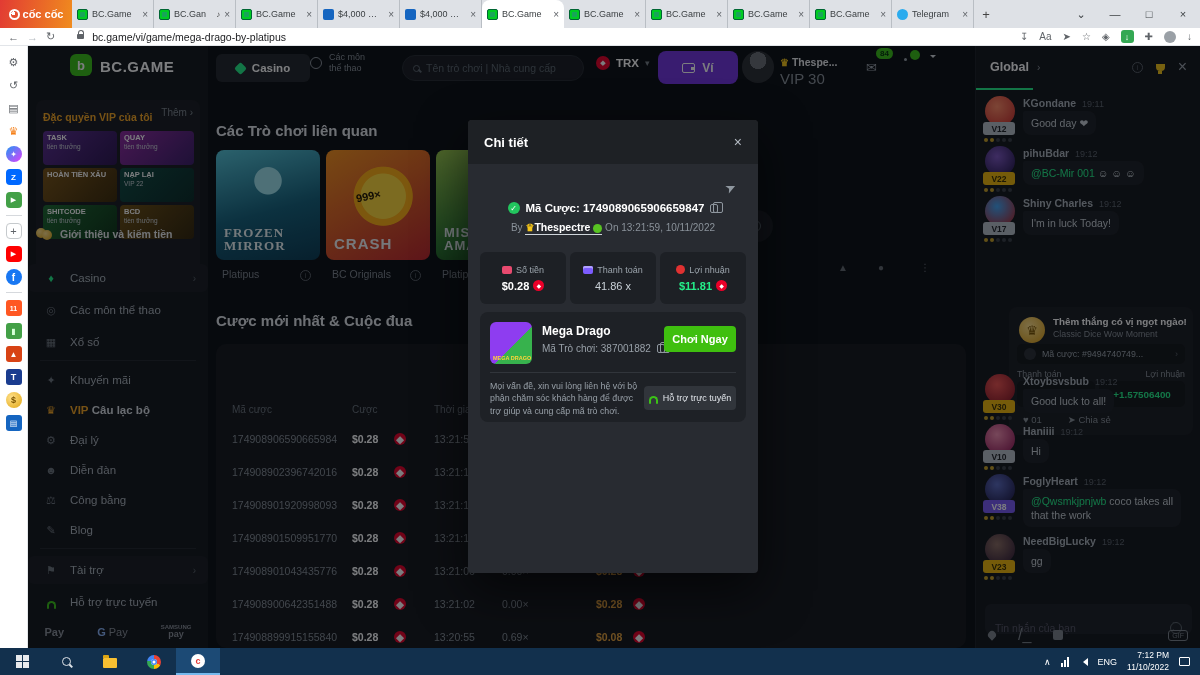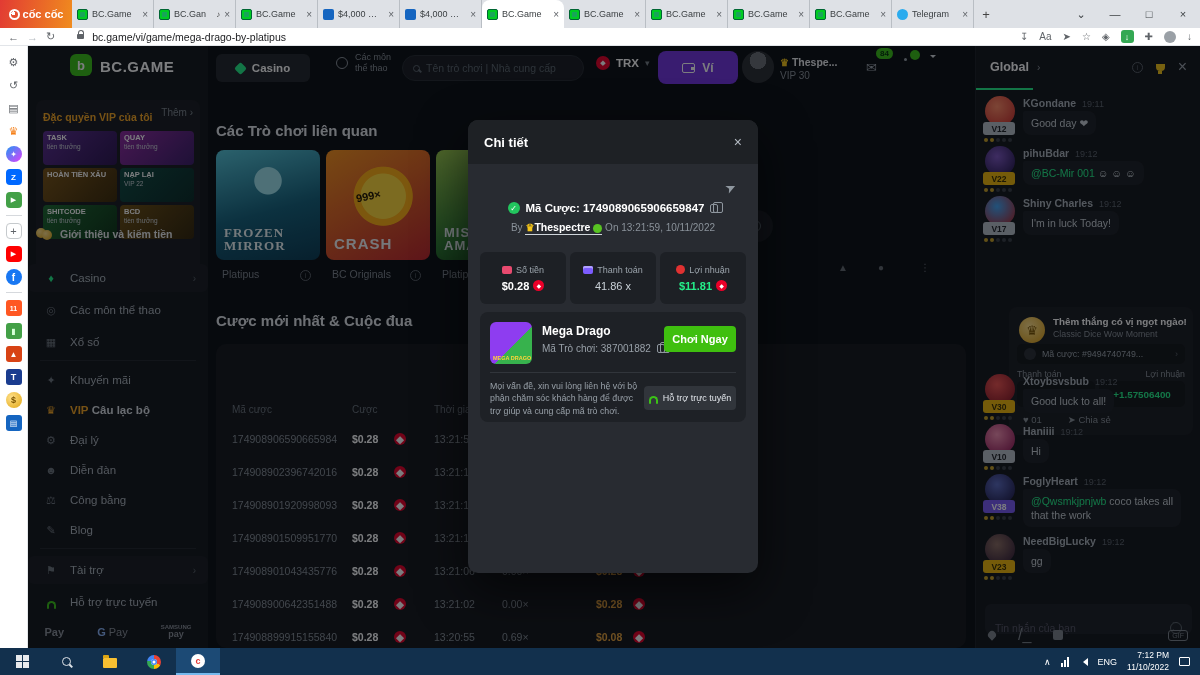--- a/index.html
+++ b/index.html
@@ -80,38 +80,38 @@
 .pay1{font-size:11px;font-weight:bold}
 .pay2{font-size:11px;font-weight:normal}
 .pay3{font-size:6px;line-height:1;text-align:center;font-weight:bold}
 .pay3 .p{font-size:9px;font-weight:bold}
 
 
 .hdr-pill{position:absolute;display:flex;align-items:center;gap:7px}
 .casino-pill{left:188px;top:8px;width:94px;height:28px;background:#23272c;border-radius:6px;justify-content:center}
 .diamond{width:9px;height:9px;background:#24ee89;transform:rotate(45deg);border-radius:2px}
 .casino-pill .t{font-size:11.5px;font-weight:bold;color:#fff}
-.sports-tab{left:308px;top:6px}
+.sports-tab{left:282px;top:6px}
 .sports-tab .ball{width:12px;height:12px;border-radius:50%;border:1.5px solid #8a929a}
 .sports-tab .t{font-size:9px;color:#8a929a;line-height:1.2}
 .search{position:absolute;left:374px;top:9px;width:182px;height:26px;background:#191d22;border:1px solid #262b31;border-radius:13px;display:flex;align-items:center;gap:6px;padding:0 10px}
 .mag{width:7px;height:7px;border:1.5px solid #5c656e;border-radius:50%;position:relative}
 .mag::after{content:"";position:absolute;width:4px;height:1.5px;background:#5c656e;transform:rotate(45deg);right:-3px;bottom:-1px}
 .search .ph{font-size:10.5px;color:#5c656e}
 .cur{position:absolute;left:568px;top:10px;display:flex;align-items:center;gap:6px}
 .trx{width:14px;height:14px;border-radius:50%;background:#eb0029;color:#fff;font-size:7px;display:flex;align-items:center;justify-content:center}
 .cur .t{font-size:11.5px;font-weight:bold;color:#fff}
 .cur .v{color:#777f87;font-size:9px}
 .wallet-btn{position:absolute;left:630px;top:5px;width:80px;height:33px;background:#7335e0;border-radius:8px;display:flex;align-items:center;justify-content:center;gap:7px}
 .wic{width:13px;height:10px;border:1.5px solid #fff;border-radius:2px;position:relative}
 .wic::after{content:"";position:absolute;right:-1px;top:3px;width:4px;height:3px;background:#fff}
 .wallet-btn .t{font-size:12px;font-weight:bold;color:#fff}
 .uav{position:absolute;left:714px;top:5px;width:32px;height:32px;border-radius:50%;background:radial-gradient(circle at 50% 30%,#6b7076 0 30%,#2b2e33 31%)}
 .uname{position:absolute;left:752px;top:10px;font-size:10.5px;font-weight:bold;color:#e8eaed}
-.uvip{position:absolute;left:752px;top:24px;font-size:10px;color:#8a929a}
+.uvip{position:absolute;left:752px;top:24px;font-size:15px;color:#8a929a}
 .hico{position:absolute;top:12px;color:#9aa2aa;font-size:13px}
 .badge99{position:absolute;background:#3bc117;color:#04320a;font-size:8px;font-weight:bold;border-radius:7px;padding:1px 4px}
 .dotb{position:absolute;width:10px;height:10px;border-radius:50%;background:#3bc117}
 .bell{width:11px;height:11px;background:#9aa2aa;border-radius:5px 5px 1px 1px;position:relative}
 .bell::after{content:"";position:absolute;left:3.5px;bottom:-3px;width:3px;height:3px;border-radius:50%;background:#9aa2aa}
 .cbub{width:14px;height:11px;background:#cfd5da;border-radius:3px;position:relative}
 .cbub::after{content:"";position:absolute;left:2px;bottom:-3px;border:3px solid transparent;border-top-color:#cfd5da}
 
 
 .h1{position:absolute;font-size:15px;font-weight:bold;color:#dfe3e8}
@@ -140,21 +140,21 @@
 .coin{position:absolute;width:12px;height:12px;border-radius:50%;background:#eb0029;color:#fff;font-size:6px;display:flex;align-items:center;justify-content:center;top:9px}
 .cm-menu{position:absolute}
 .cmt-input{position:absolute;left:549px;top:164px;width:196px;height:32px;background:#191d22;border-radius:16px;display:flex;align-items:center;padding:0 12px}
 .cmt-input .ph{font-size:10.5px;color:#5a636b}
 .smile{margin-left:auto;width:12px;height:12px;border:1.2px solid #5a636b;border-radius:50%;position:relative}
 .smile::before{content:"· ·";position:absolute;top:-4px;left:1px;font-size:7px;color:#5a636b;letter-spacing:1px}
 .cmt-meta{position:absolute;top:216px;font-size:10px;color:#62696f}
 .cmt-text{position:absolute;left:549px;top:236px;width:200px;font-size:10.5px;color:#8b949c;line-height:1.45}
 
 
-.modal{position:absolute;left:468px;top:120px;width:290px;height:453px;z-index:50;border-radius:10px;overflow:hidden;background:#282b31;box-shadow:0 18px 50px rgba(0,0,0,.6)}
+.modal{position:absolute;left:468px;top:120px;width:290px;height:453px;z-index:50;border-radius:4px;overflow:hidden;background:#282b31;box-shadow:0 18px 50px rgba(0,0,0,.6)}
 .mhead{height:44px;background:#1e2125;display:flex;align-items:center;padding:0 16px}
 .mhead .t{font-size:13px;font-weight:bold;color:#fff}
 .mhead .x{margin-left:auto;color:#b5bcc4;font-size:14px}
 .share{position:absolute;right:22px;top:60px;color:#8f979f;font-size:13px;transform:rotate(-25deg)}
 .idrow{position:absolute;left:0;top:82px;width:290px;display:flex;align-items:center;justify-content:center;gap:6px}
 .chk{width:12px;height:12px;border-radius:50%;background:#22c55e;color:#fff;font-size:8px;display:flex;align-items:center;justify-content:center}
 .idrow .t{font-size:11.5px;font-weight:bold;color:#fff}
 .cpy{width:8px;height:9px;border:1px solid #8f979f;border-radius:2px;position:relative}
 .cpy::before{content:"";position:absolute;left:2px;top:-3px;width:8px;height:9px;border:1px solid #8f979f;border-radius:2px}
 .byrow{position:absolute;left:0;top:101px;width:290px;text-align:center;font-size:10px;color:#8a929a}

